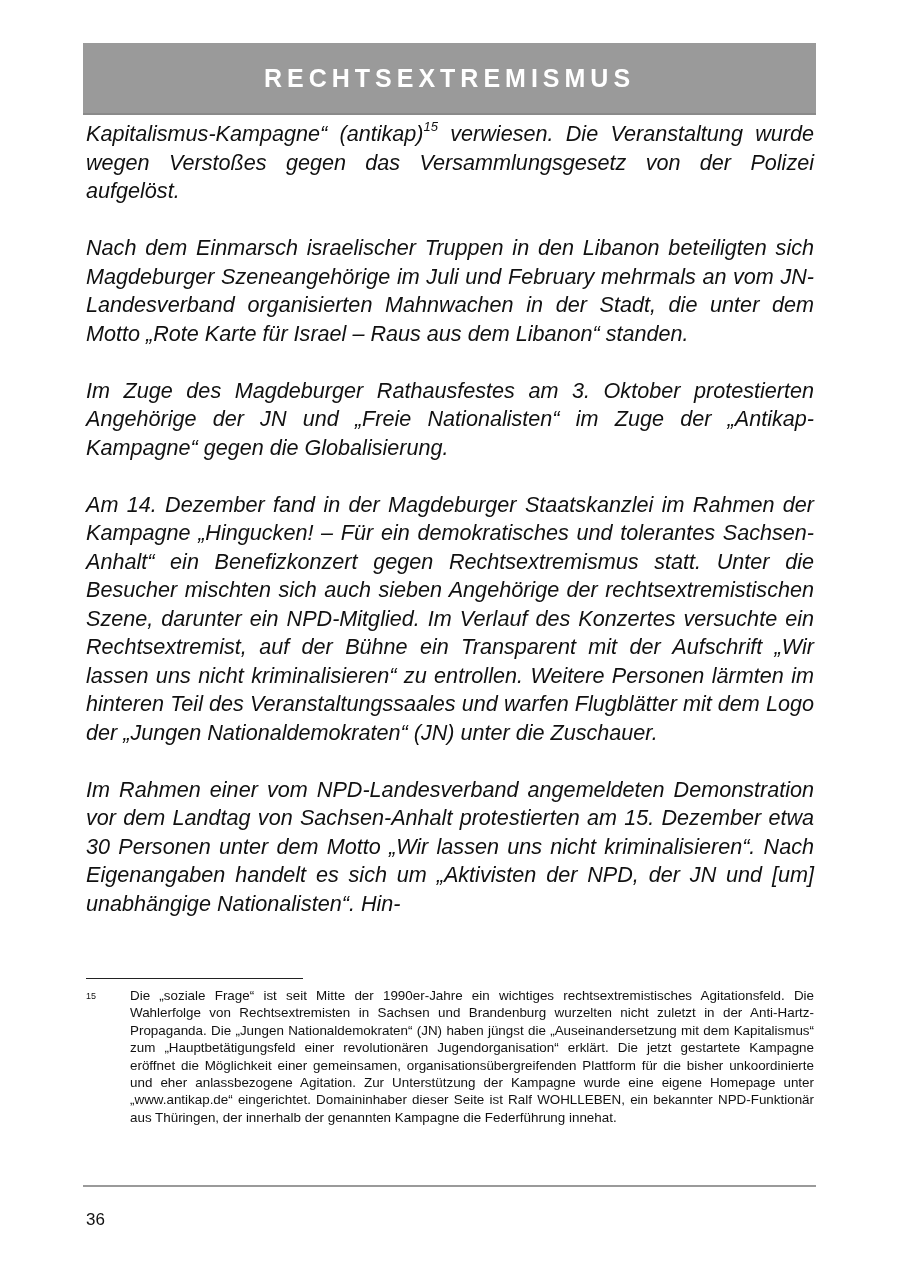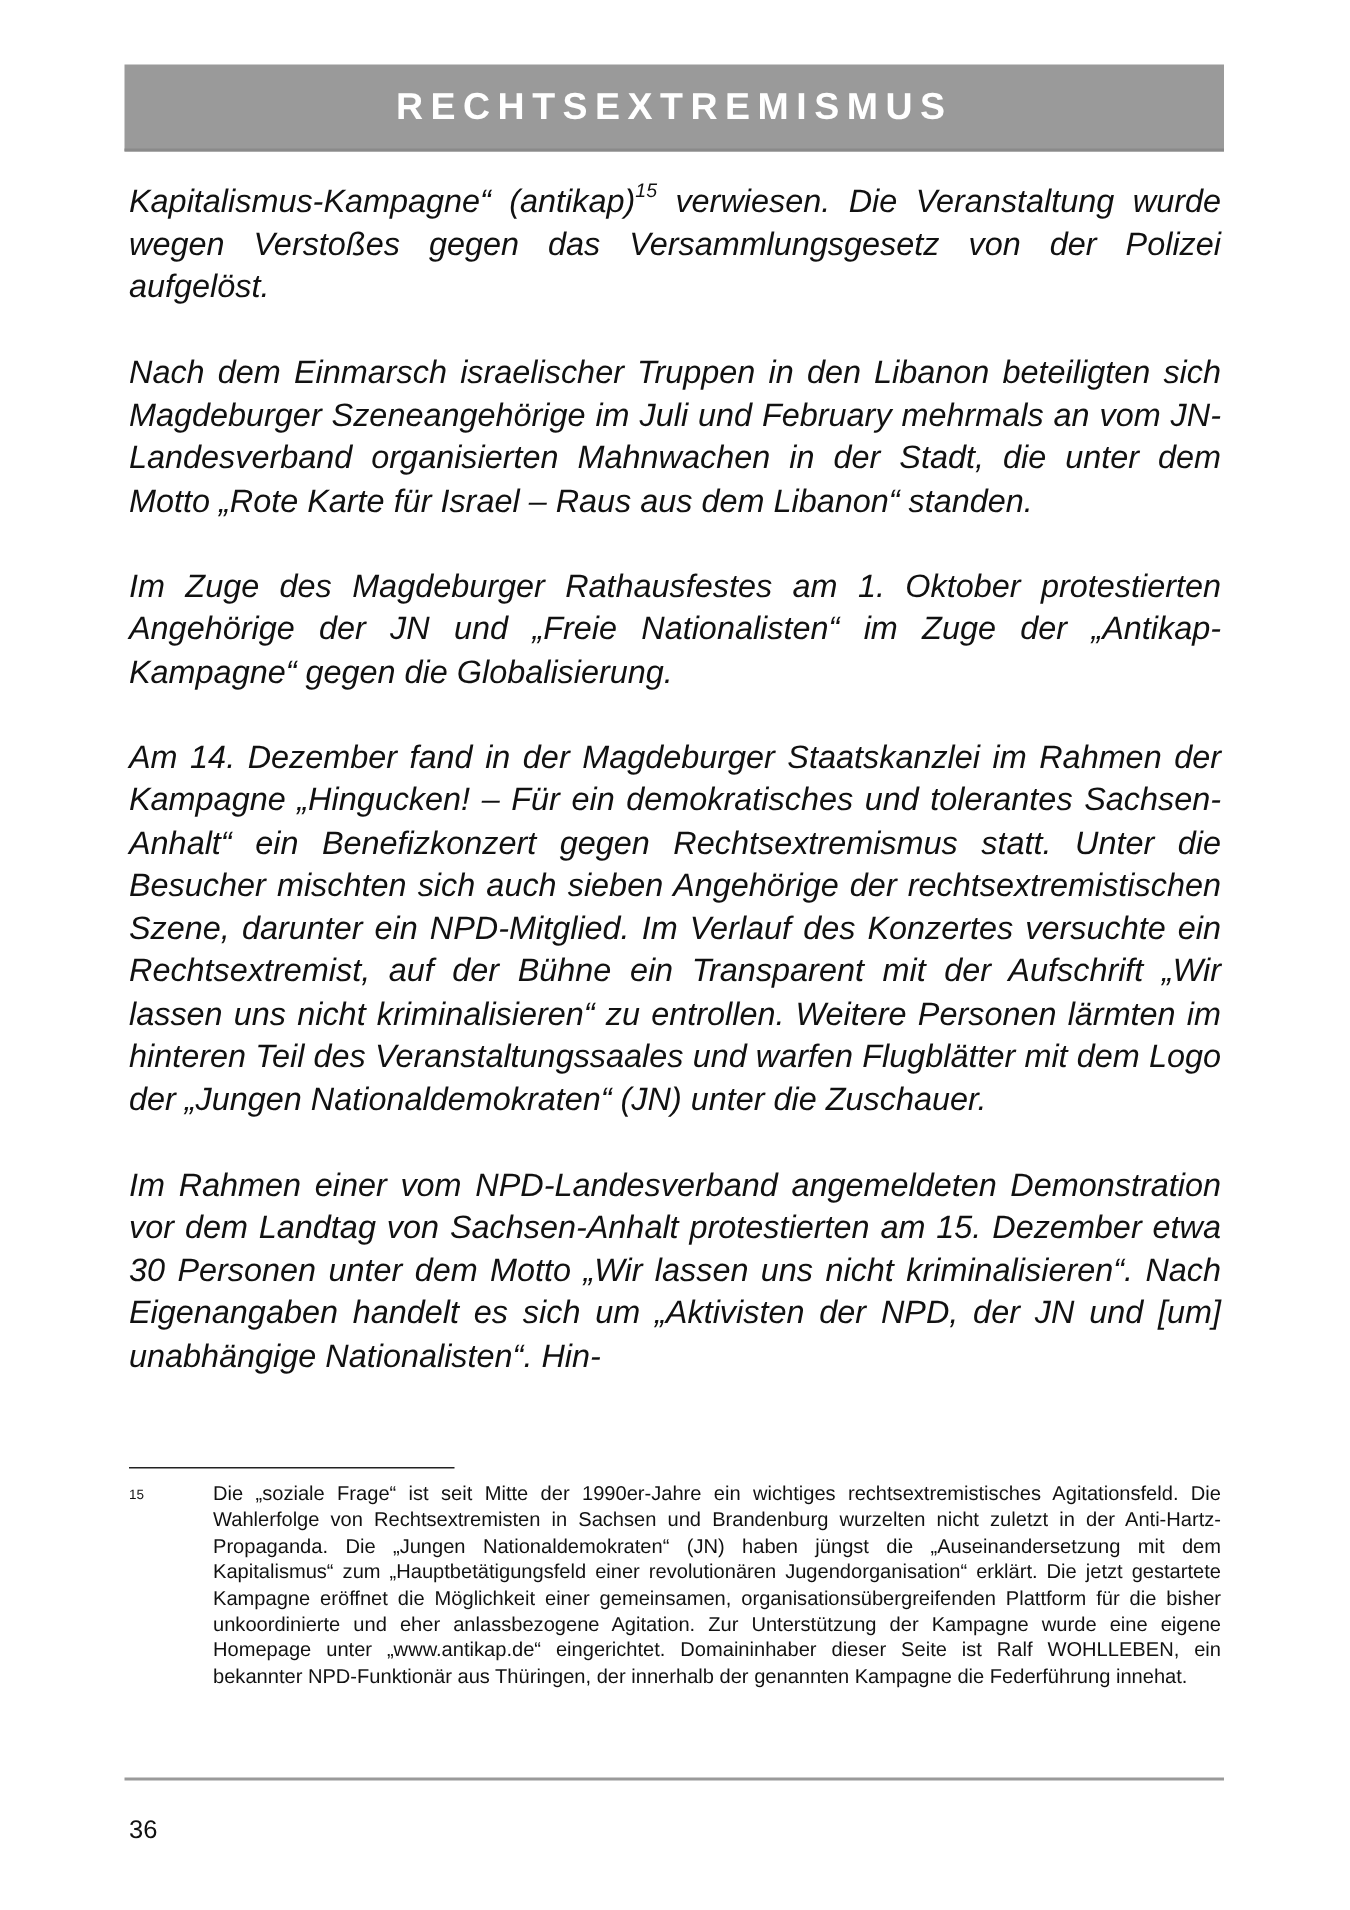--- a/index.html
+++ b/index.html
@@ -1,43 +1,43 @@
 <!DOCTYPE html>
 <html><head>
 <meta charset="utf-8">
 <style>
   html, body { margin: 0; padding: 0; background: #ffffff; }
   body { width: 900px; height: 1273px; position: relative; overflow: hidden;
          font-family: "Liberation Sans", sans-serif; color: #111; }
-  .header-band { position: absolute; left: 83px; top: 43px; width: 733px; height: 58px;
+  .header-band { position: absolute; left: 83px; top: 43px; width: 733px; height: 72px;
                  background: #9a9a9a; border-bottom: 2px solid #8a8a8a; box-sizing: border-box;
                  display: flex; align-items: center; justify-content: center; }
   .header-title { color: #ffffff; font-weight: bold; font-size: 25px; letter-spacing: 5px; }
   .body-text { position: absolute; left: 86px; width: 728px; top: 120px;
                font-size: 21.6px; line-height: 28.5px; text-align: justify; }
   .body-text p { margin: 0 0 28.5px 0; font-style: italic; }
   .body-text sup { font-size: 13px; line-height: 0; position: relative; top: -2px; }
   .fn-rule { position: absolute; left: 86px; top: 978px; width: 217px; height: 1px; background: #222; }
   .footnote { position: absolute; left: 86px; top: 987px; width: 728px; font-size: 13.4px; line-height: 17.4px; }
   .fn-num { position: absolute; left: 0; top: 1px; font-size: 9px; }
-  .fn-text { margin-left: 56px; text-align: justify; }
+  .fn-text { margin-left: 44px; text-align: justify; }
   .footer-rule { position: absolute; left: 83px; top: 1185px; width: 733px; height: 2px; background: #9a9a9a; }
   .page-number { position: absolute; left: 86px; top: 1210px; font-size: 17px; }
 </style>
 </head>
 <body>
 
 <div class="header-band">
   <span class="header-title">RECHTSEXTREMISMUS</span>
 </div>
 
 <div class="body-text">
   <p><span>Kapitalismus-Kampagne“ (antikap)</span><sup>15</sup><span> verwiesen. Die Veranstaltung wurde wegen Verstoßes gegen das Versammlungsgesetz von der Polizei aufgelöst.</span></p>
   <p>Nach dem Einmarsch israelischer Truppen in den Libanon beteiligten sich Magdeburger Szeneangehörige im Juli und February mehrmals an vom JN-Landesverband organisierten Mahnwachen in der Stadt, die unter dem Motto „Rote Karte für Israel – Raus aus dem Libanon“ standen.</p>
-  <p>Im Zuge des Magdeburger Rathausfestes am 1. Oktober protestierten Angehörige der JN und „Freie Nationalisten“ im Zuge der „Antikap-Kampagne“ gegen die Globalisierung.</p>
+  <p>Im Zuge des Magdeburger Rathausfestes am 3. Oktober protestierten Angehörige der JN und „Freie Nationalisten“ im Zuge der „Antikap-Kampagne“ gegen die Globalisierung.</p>
   <p>Am 14. Dezember fand in der Magdeburger Staatskanzlei im Rahmen der Kampagne „Hingucken! – Für ein demokratisches und tolerantes Sachsen-Anhalt“ ein Benefizkonzert gegen Rechtsextremismus statt. Unter die Besucher mischten sich auch sieben Angehörige der rechtsextremistischen Szene, darunter ein NPD-Mitglied. Im Verlauf des Konzertes versuchte ein Rechtsextremist, auf der Bühne ein Transparent mit der Aufschrift „Wir lassen uns nicht kriminalisieren“ zu entrollen. Weitere Personen lärmten im hinteren Teil des Veranstaltungssaales und warfen Flugblätter mit dem Logo der „Jungen Nationaldemokraten“ (JN) unter die Zuschauer.</p>
   <p>Im Rahmen einer vom NPD-Landesverband angemeldeten Demonstration vor dem Landtag von Sachsen-Anhalt protestierten am 15. Dezember etwa 30 Personen unter dem Motto „Wir lassen uns nicht kriminalisieren“. Nach Eigenangaben handelt es sich um „Aktivisten der NPD, der JN und [um] unabhängige Nationalisten“. Hin-</p>
 </div>
 
 <div class="fn-rule"></div>
 
 <div class="footnote">
   <span class="fn-num">15</span>
   <div class="fn-text">Die „soziale Frage“ ist seit Mitte der 1990er-Jahre ein wichtiges rechtsextremistisches Agitationsfeld. Die Wahlerfolge von Rechtsextremisten in Sachsen und Brandenburg wurzelten nicht zuletzt in der Anti-Hartz-Propaganda. Die „Jungen Nationaldemokraten“ (JN) haben jüngst die „Auseinandersetzung mit dem Kapitalismus“ zum „Hauptbetätigungsfeld einer revolutionären Jugendorganisation“ erklärt. Die jetzt gestartete Kampagne eröffnet die Möglichkeit einer gemeinsamen, organisationsübergreifenden Plattform für die bisher unkoordinierte und eher anlassbezogene Agitation. Zur Unterstützung der Kampagne wurde eine eigene Homepage unter „www.antikap.de“ eingerichtet. Domaininhaber dieser Seite ist Ralf WOHLLEBEN, ein bekannter NPD-Funktionär aus Thüringen, der innerhalb der genannten Kampagne die Federführung innehat.</div>
 </div>

